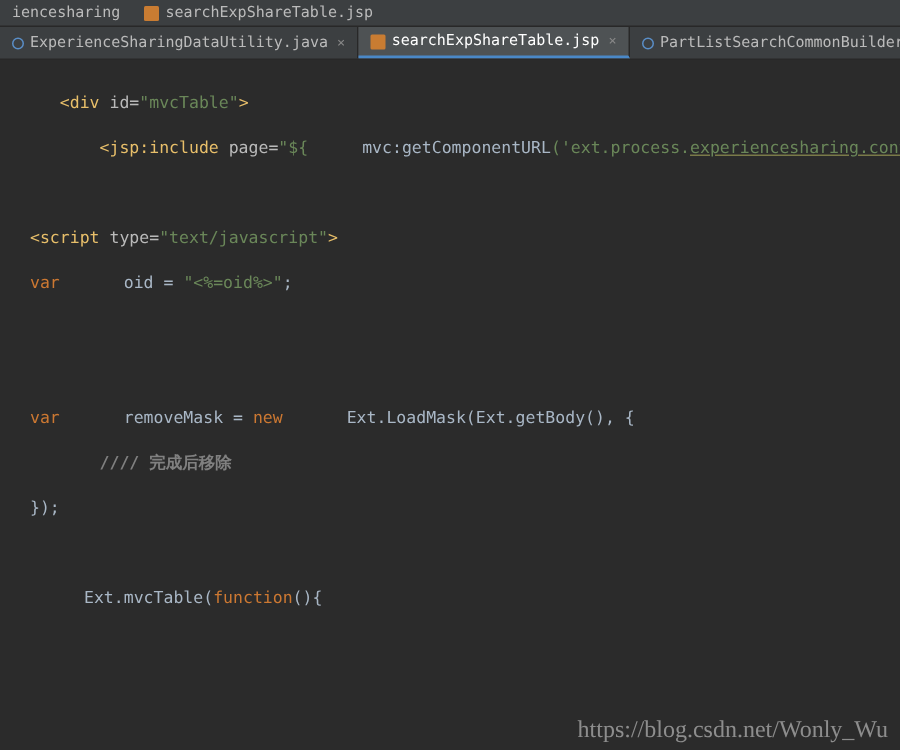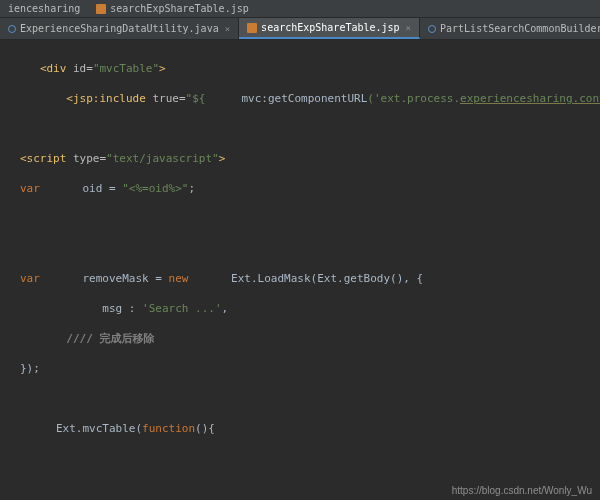--- a/index.html
+++ b/index.html
@@ -80,22 +80,22 @@
   .t-str { color: #6a8759; }
   .t-kw { color: #cc7832; }
   .t-id { color: #a9b7c6; padding-left: 36px; }
   .t-cmt { color: #808080; font-weight: bold; }
   .t-u { text-decoration: underline; text-decoration-color: #7a7a49; }
   .watermark {
     position: absolute;
     bottom: 4px;
     right: 8px;
     color: #dddddd;
-    font-size: 10px;
-    font-family: Liberation Sans, sans-serif;
+    font-size: 16px;
+    font-family: Liberation Serif, serif;
     opacity: 0.55;
   }
 </style>
 </head>
 <body>
 
 <div class="top-tabs">
   <div class="tab">
       <span>iencesharing</span>
     </div>
@@ -119,28 +119,27 @@
   <div class="etab">
     <span class="icon-java"></span>
     <span>PartListSearchCommonBuilder.java</span>
 
   </div>
 
 </div>
 
 <div class="editor">
 <div>   <span class="t-tag">&lt;div </span><span class="t-attr">id=</span><span class="t-str">"mvcTable"</span><span class="t-tag">&gt;</span></div>
-<div>       <span class="t-tag">&lt;jsp:include </span><span class="t-attr">true=</span><span class="t-str">"${</span><span class="t-id">mvc:getComponentURL</span><span class="t-str">('ext.process.</span><span class="t-str t-u">experiencesharing.controller</span></div>
+<div>       <span class="t-tag">&lt;jsp:include </span><span class="t-attr">page=</span><span class="t-str">"${</span><span class="t-id">mvc:getComponentURL</span><span class="t-str">('ext.process.</span><span class="t-str t-u">experiencesharing.controller</span></div>
 <div> </div>
 <div><span class="t-tag">&lt;script </span><span class="t-attr">type=</span><span class="t-str">"text/javascript"</span><span class="t-tag">&gt;</span></div>
 <div><span class="t-kw">var </span><span class="t-id">oid </span><span>= </span><span class="t-str">"&lt;%=oid%&gt;"</span><span>;</span></div>
 <div> </div>
 <div> </div>
 <div><span class="t-kw">var </span><span class="t-id">removeMask </span><span>= </span><span class="t-kw">new </span><span class="t-id">Ext.LoadMask(Ext.getBody(), {</span></div>
-<div>       <span class="t-id">msg </span><span>: </span><span class="t-str">'Search ...'</span><span>,</span></div>
 <div>       <span class="t-cmt">//// 完成后移除</span></div>
 <div><span>});</span></div>
 <div> </div>
 <div><span class="t-id">Ext.mvcTable(</span><span class="t-kw">function</span><span>(){</span></div>
 
 
 
 
 
 

